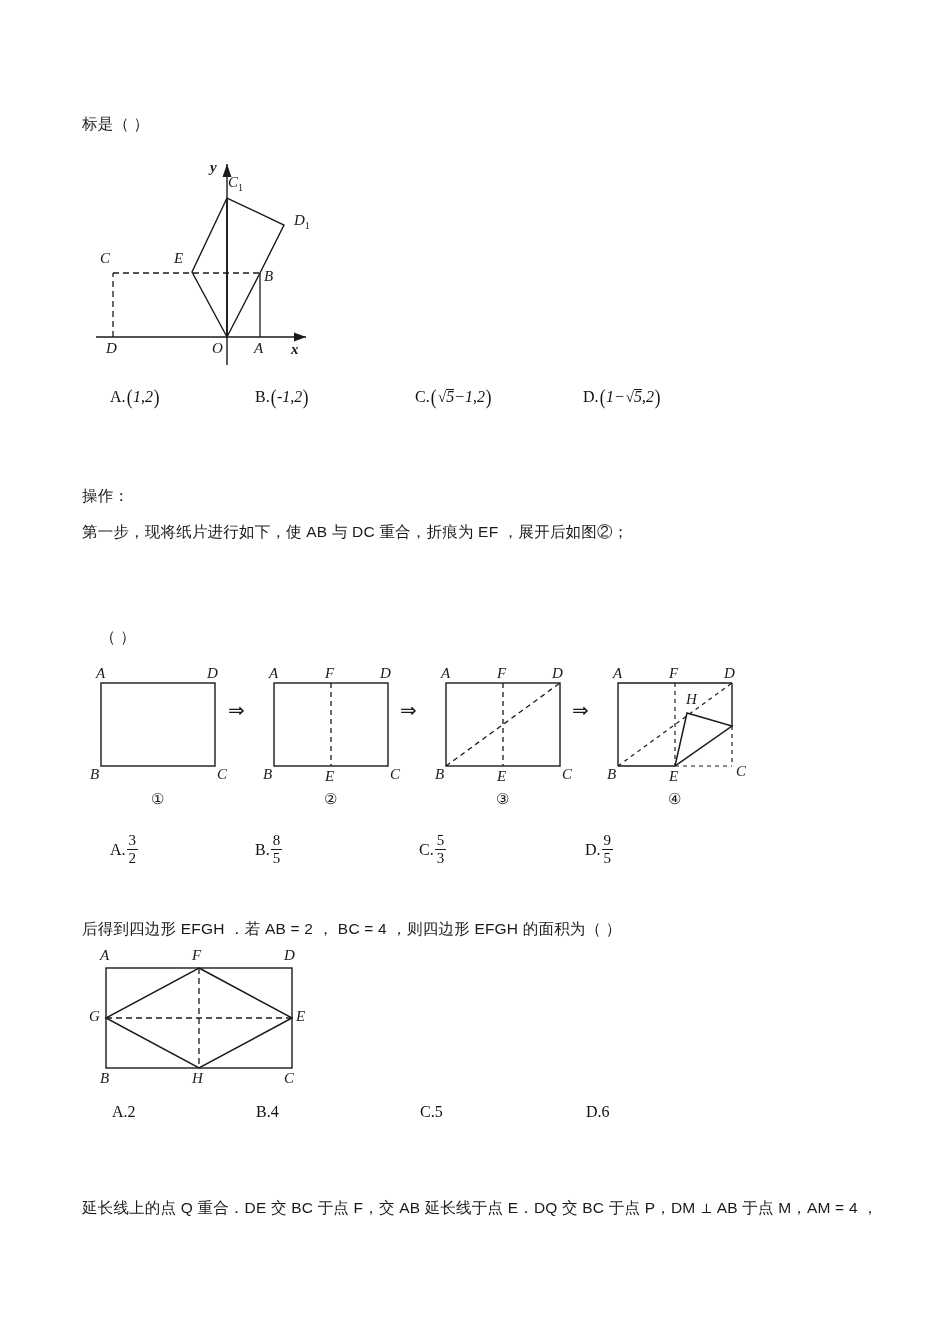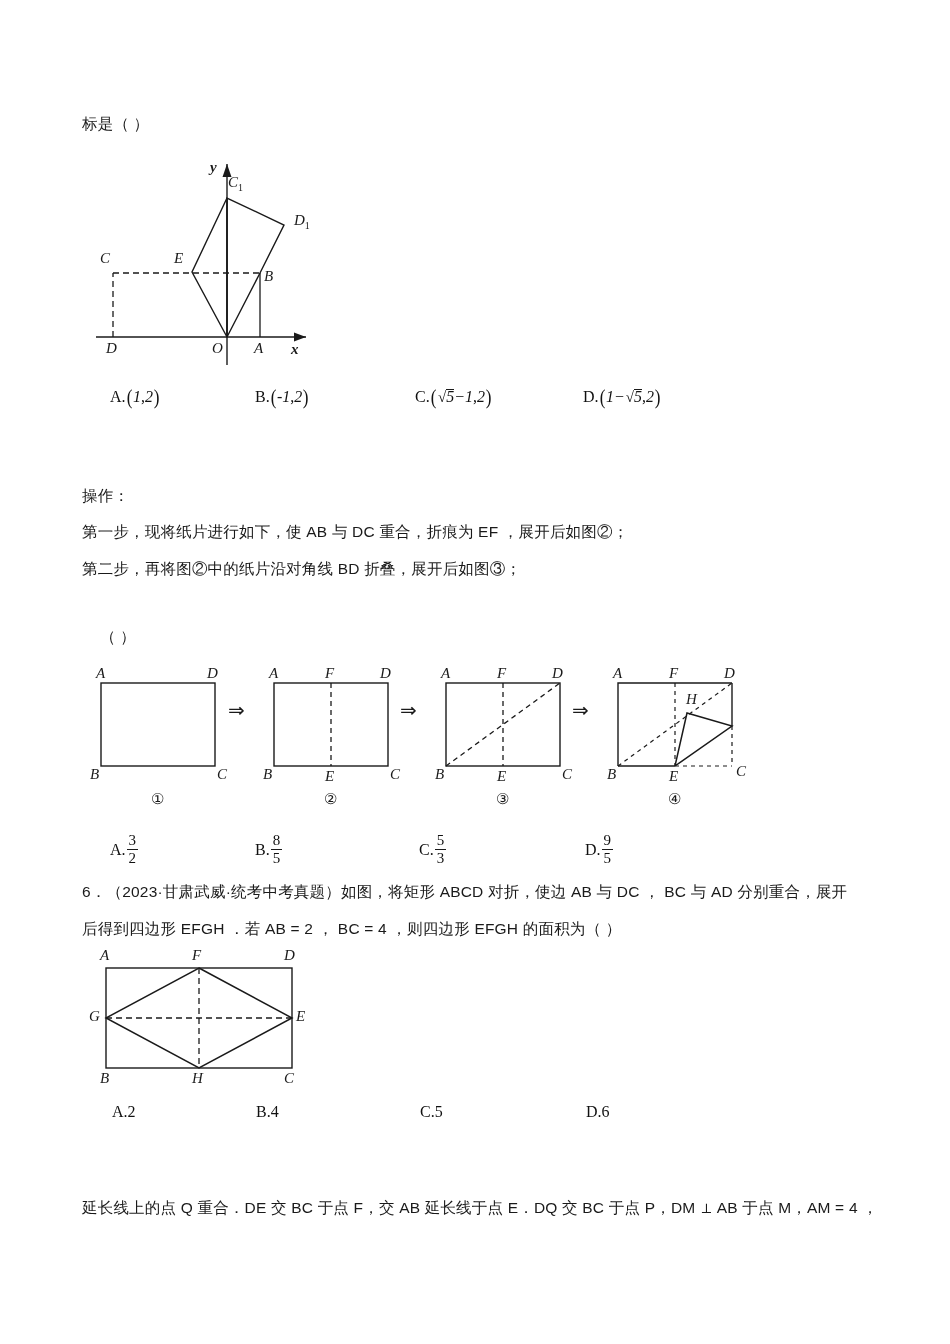--- a/index.html
+++ b/index.html
@@ -171,21 +171,20 @@
     <span class="sqrt-wrap">
       <span style="font-size:15px;">√</span><span class="bar"></span><span class="coordtxt">5</span>
     </span>
     <span>,</span>
     <span class="coordtxt">2</span>
     <span class="paren">)</span>
   </div>
 
   <div class="ptext abs" style="left:82px; top:484px;">操作：</div>
   <div class="ptext abs" style="left:82px; top:520px;">第一步，现将纸片进行如下，使 AB 与 DC 重合，折痕为 EF ，展开后如图②；</div>
-  <div class="ptext abs" style="left:82px; top:557px;">第二步，再将图②中的纸片沿对角线 BD 折叠，展开后如图③；</div>
   <div class="ptext abs" style="left:100px; top:625px;">（     ）</div>
 
   <div class="abs" style="left:95px; top:668px; width:140px; height:145px;">
     <svg width="140" height="120">
       <rect x="6" y="15" width="114" height="83" fill="none" stroke="#1a1a1a" stroke-width="1.4"></rect>
     </svg>
     <div class="flabel" style="left:1px; top:-3px;">A</div>
     <div class="flabel" style="left:112px; top:-3px;">D</div>
     <div class="flabel" style="left:-5px; top:98px;">B</div>
     <div class="flabel" style="left:122px; top:98px;">C</div>
@@ -272,21 +271,20 @@
     </span>
   </div>
   <div class="opt-row" style="left:585px; top:833px;">
     <span class="lab">D.</span>
     <span class="frac">
       <span class="num">9</span>
       <span class="den">5</span>
     </span>
   </div>
 
-  <div class="ptext abs" style="left:82px; top:880px;">6．（2023·甘肃武威·统考中考真题）如图，将矩形 ABCD 对折，使边 AB 与 DC ， BC 与 AD 分别重合，展开</div>
   <div class="ptext abs" style="left:82px; top:917px;">后得到四边形 EFGH ．若 AB = 2 ， BC = 4 ，则四边形 EFGH 的面积为（    ）</div>
 
   <div class="abs" style="left:88px; top:948px; width:230px; height:150px;">
     <svg width="230" height="140">
       <rect x="18" y="20" width="186" height="100" fill="none" stroke="#1a1a1a" stroke-width="1.4"></rect>
 
       <polygon points="111,20 204,70 111,120 18,70" fill="none" stroke="#1a1a1a" stroke-width="1.5"></polygon>
 
       <line x1="18" y1="70" x2="204" y2="70" stroke="#1a1a1a" stroke-width="1.3" stroke-dasharray="6,4"></line>
       <line x1="111" y1="20" x2="111" y2="120" stroke="#1a1a1a" stroke-width="1.3" stroke-dasharray="6,4"></line>

